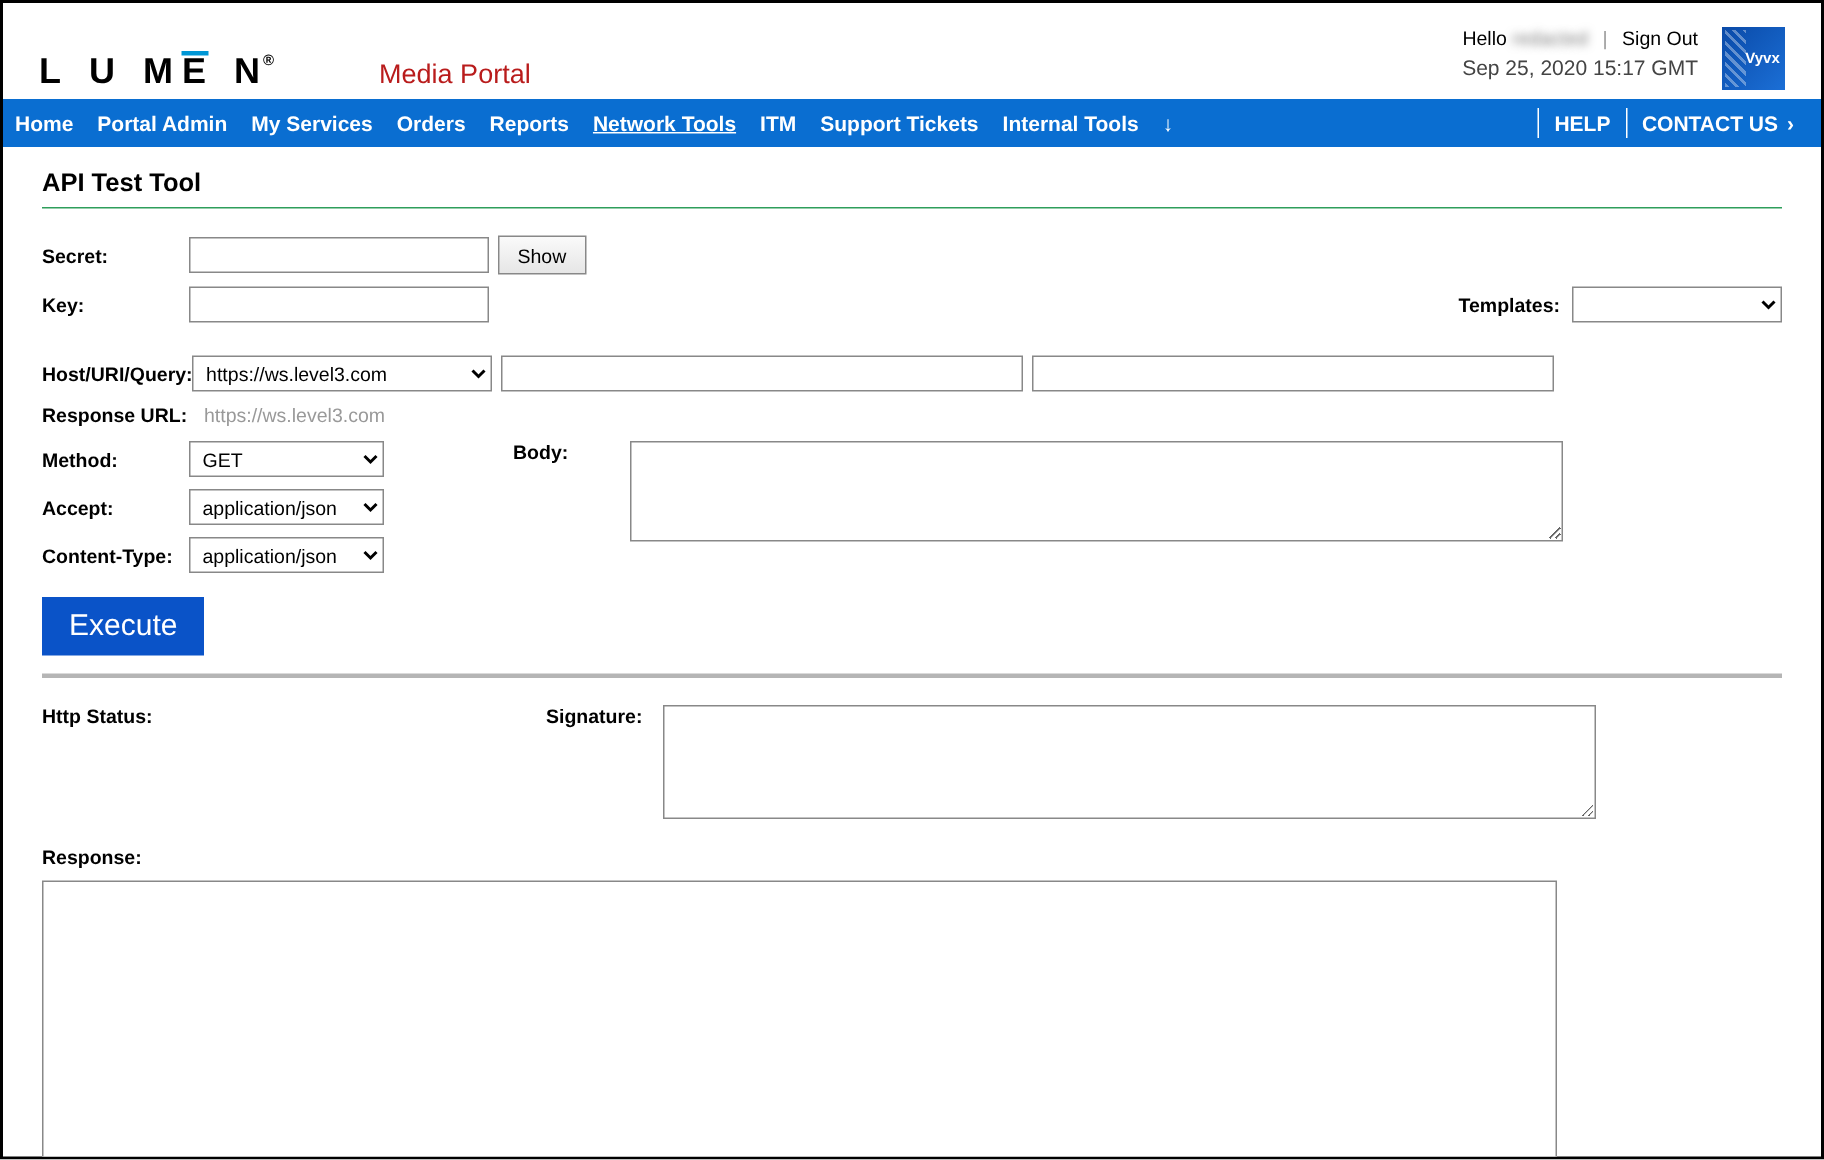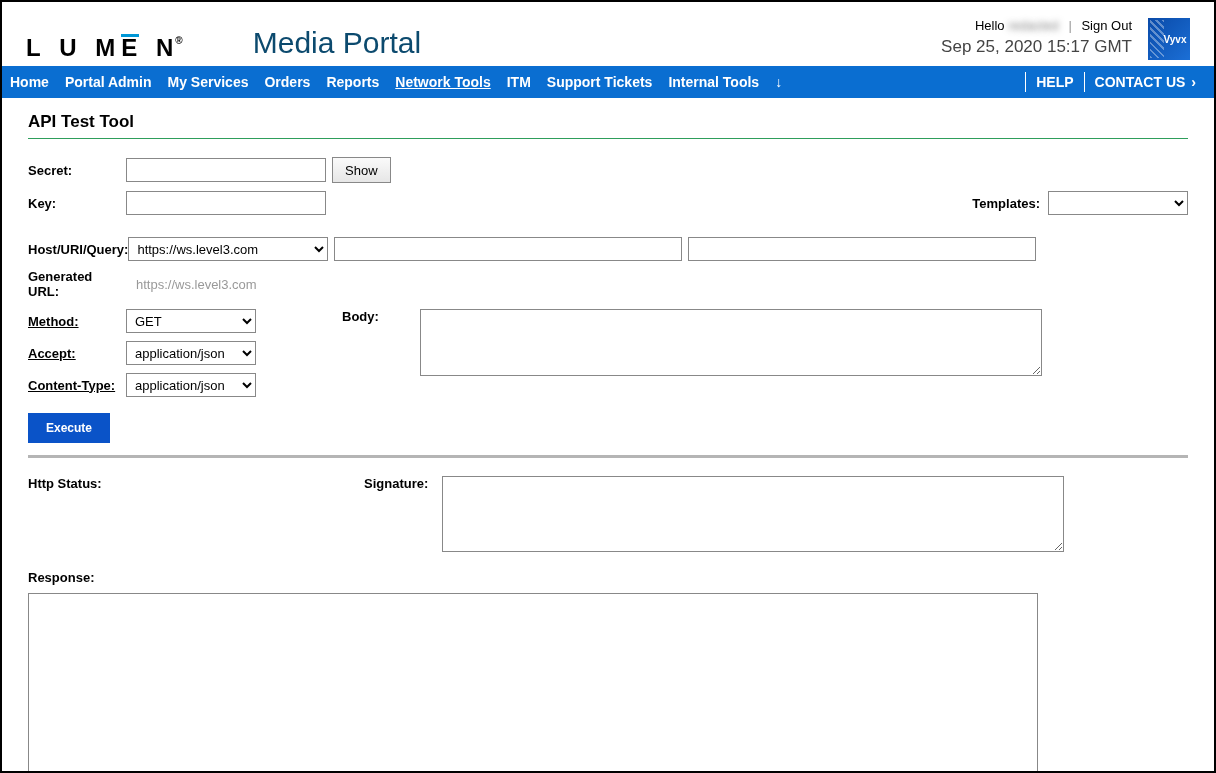--- a/index.html
+++ b/index.html
@@ -43,36 +43,36 @@
     height:3px;
     background:#0097d6;
   }
   .logo-dot {
     font-size:10px;
     vertical-align: top;
     letter-spacing:0;
     margin-left:-4px;
   }
   .portal-title {
-    font-size: 30px;
+    font-size: 18px;
     margin-left: 70px;
-    color:#0c4a6e;
+    color:#b91c1c;
   }
   .header-right {
     margin-left:auto;
     text-align:right;
     display:flex;
     align-items:flex-start;
     gap:16px;
   }
   .greeting-block { text-align:right; }
   .greeting-line a { color:#000; text-decoration:none; }
   .greeting-line .sep { color:#999; margin:0 6px; }
   .blurred { color:transparent; text-shadow: 0 0 6px rgba(0,0,0,.5); }
-  .timestamp { font-size:17px; color:#444; margin-top:4px; }
+  .timestamp { font-size:14px; color:#444; margin-top:4px; }
   .brand-badge {
     width:42px; height:42px;
     background: linear-gradient(135deg,#0a4aa8 0%,#1b6fd6 100%);
     color:#fff;
     font-size:10px;
     display:flex; align-items:center; justify-content:center;
     font-weight:700;
     position:relative;
   }
   .brand-badge::before{
@@ -134,31 +134,31 @@
   .uri-input { width:348px; height:24px; margin-left:6px;}
   .query-input { width:348px; height:24px; margin-left:6px;}
   .gen-url { color:#999; margin-left:10px; }
   .two-col {
     display:flex;
     align-items:flex-start;
     gap:20px;
     margin-top:10px;
   }
   .left-block { }
-  .left-block .row .col-label { flex:0 0 98px;text-decoration:underline;}
+  .left-block .row .col-label { flex:0 0 98px;}
   .body-label { flex:0 0 78px; margin-left:66px;}
   textarea.body {
     width:622px; height:67px; resize:both;
   }
   .execute-btn {
     background:#0a53c8;
     color:#fff;
     border:none;
-    font-weight:700;
-    font-size:12px;
+    font-weight:400;
+    font-size:20px;
     padding:8px 18px;
     margin-top:8px;
     cursor:pointer;
   }
   .thick-rule { height:3px; background:#b5b5b5; margin:12px 0 18px 0; }
   .status-sig-row { display:flex; align-items:flex-start; }
   .status-label { flex:0 0 336px; font-weight:700; }
   .sig-row { display:flex; align-items:flex-start; }
   .sig-label{ flex:0 0 78px; font-weight:700;}
   textarea.signature {
@@ -245,21 +245,21 @@
       <div class="col-label lbl">Host/URI/Query:</div>
       <select class="host-select">
         <option>https://ws.level3.com</option>
       </select>
       <input type="text" class="uri-input" value="" style="">
       <input type="text" class="query-input" value="" style="">
     </div>
 
     
     <div class="row">
-      <div class="col-label lbl">Generated URL:</div>
+      <div class="col-label lbl">Response URL:</div>
       <span class="gen-url">https://ws.level3.com</span>
     </div>
 
     
     <div class="two-col">
       <div class="left-block">
         <div class="row">
           <div class="col-label lbl">Method:</div>
           <select class="small">
             <option>GET</option>

